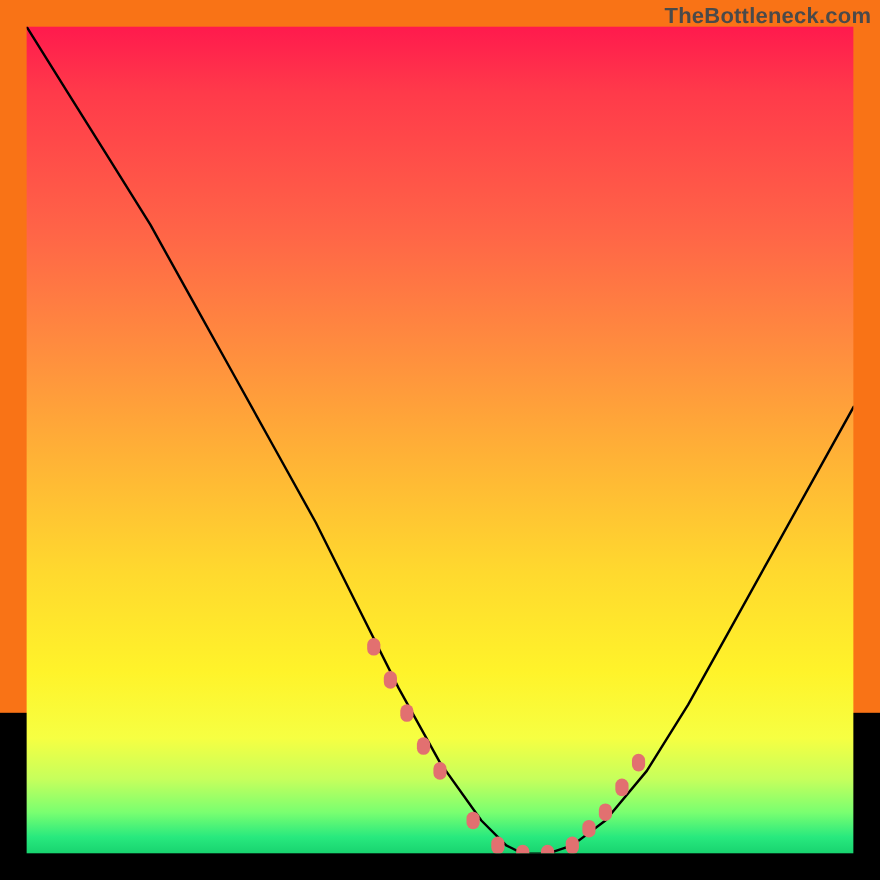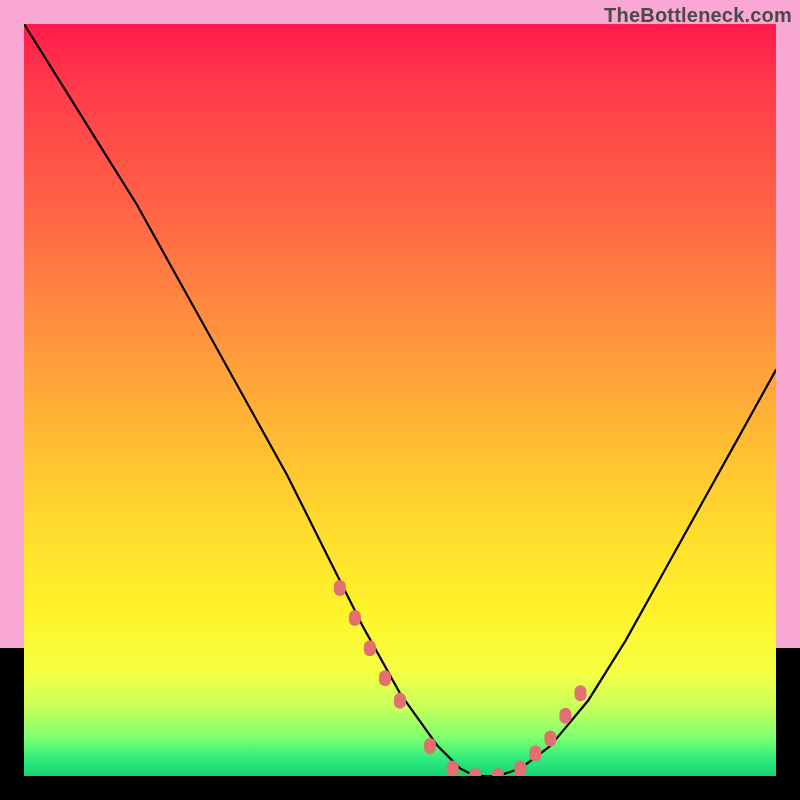--- a/index.html
+++ b/index.html
@@ -10,21 +10,21 @@
     background: #000;
     overflow: hidden;
     font-family: Arial, Helvetica, sans-serif;
   }
   .frame {
     position: absolute;
     top: 0;
     left: 0;
     width: 800px;
     height: 648px;
-    background: #f9a8d4;
+    background: #f97316;
   }
   .plot-area {
     position: absolute;
     left: 24px;
     top: 24px;
     width: 752px;
     height: 752px;
     overflow: hidden;
   }
   

